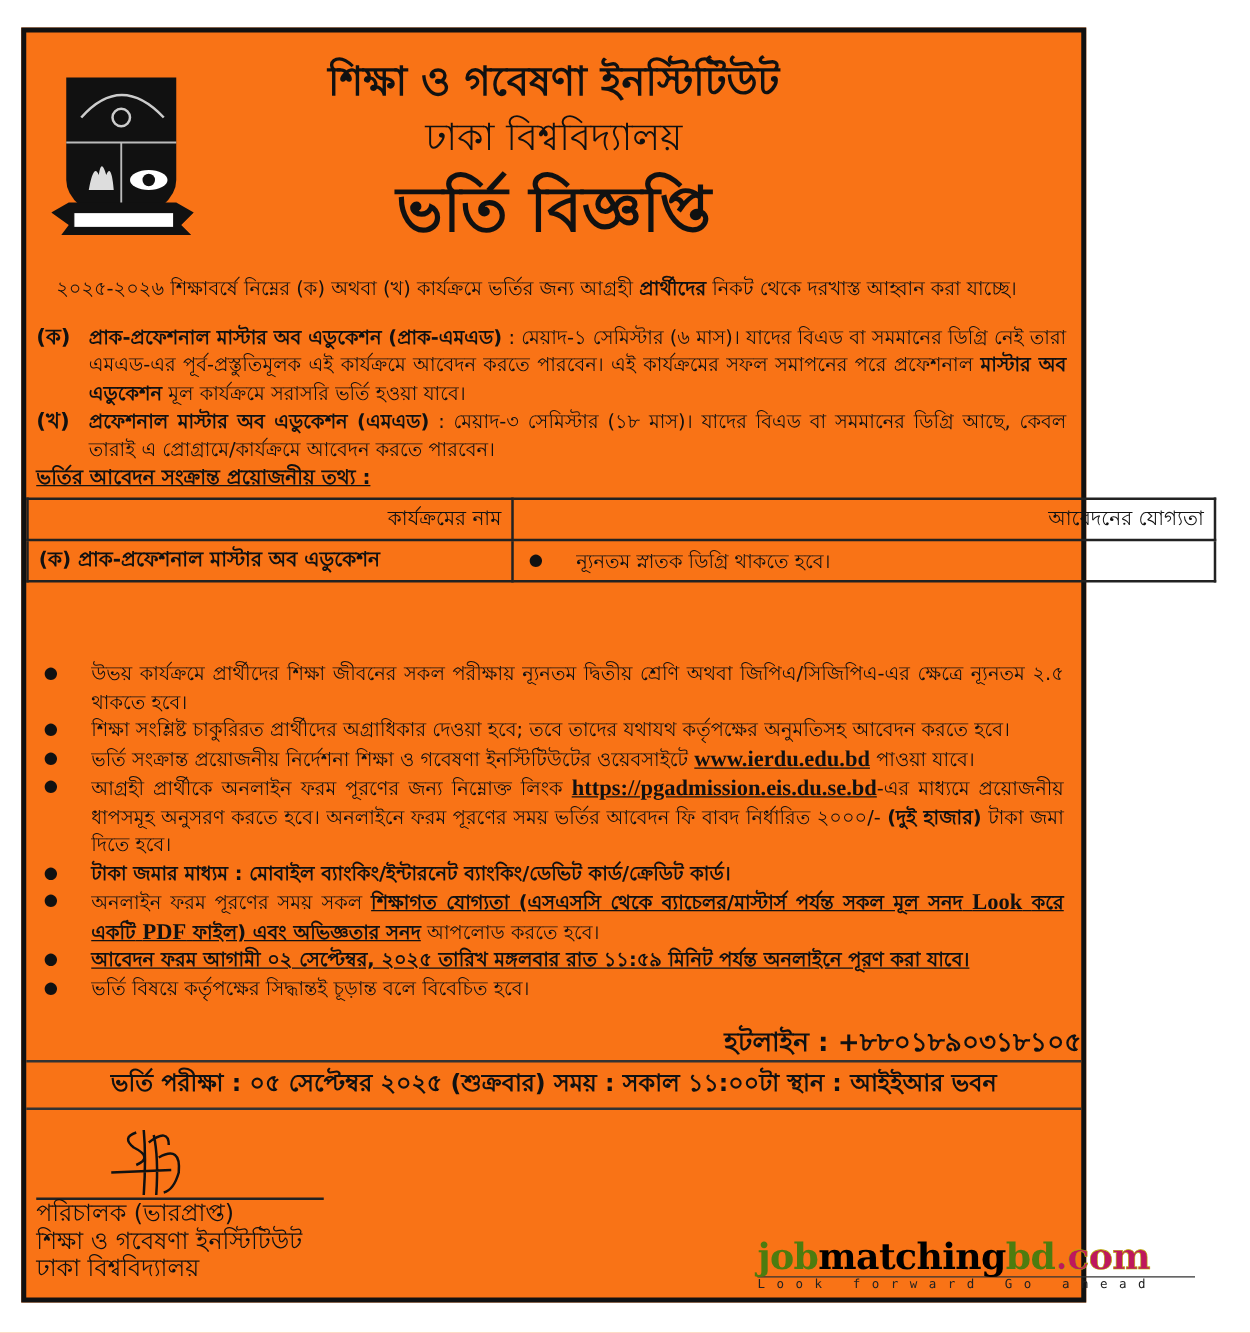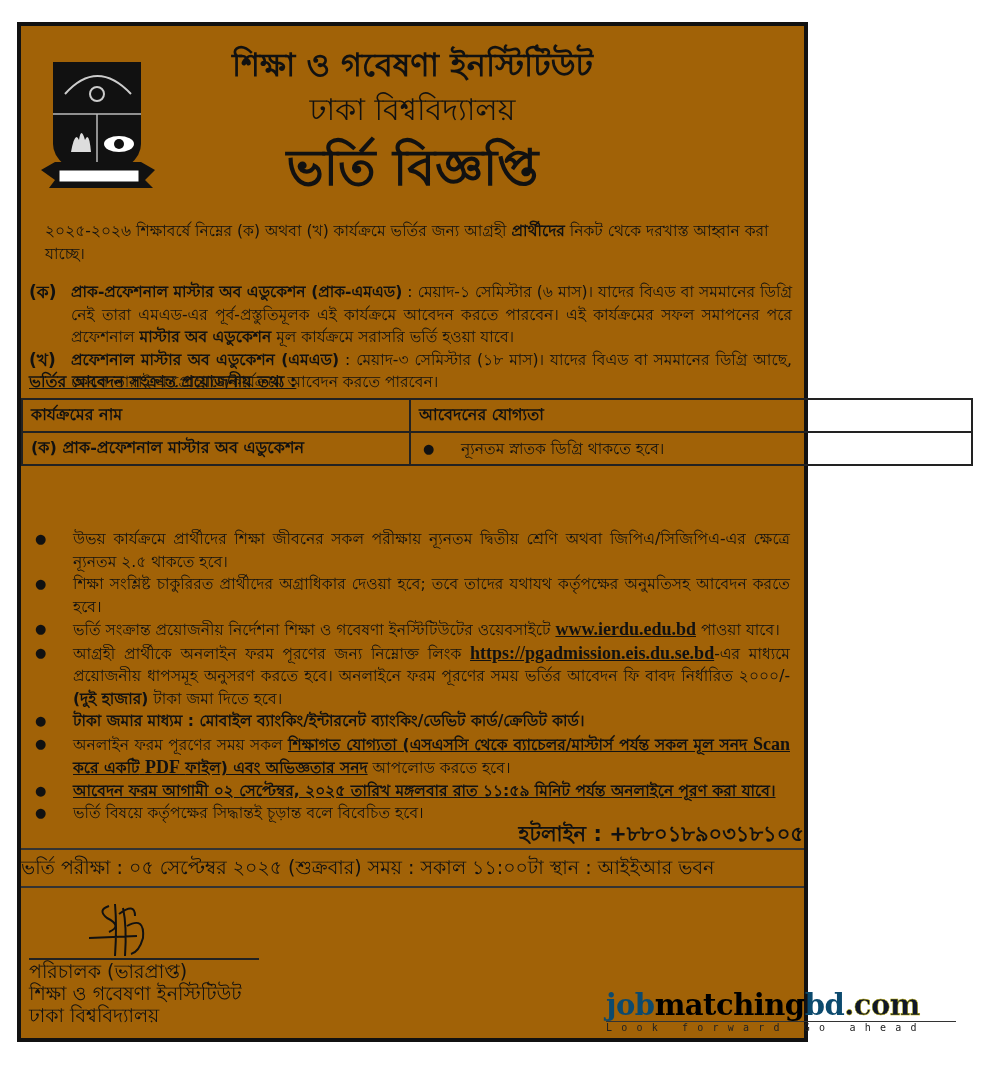--- a/index.html
+++ b/index.html
@@ -1,22 +1,22 @@
 <!DOCTYPE html>
 <html><head>
 <meta charset="utf-8">
 <style>
   html, body { margin: 0; padding: 0; background: #ffffff; }
   body {
     width: 1000px; height: 1066px; position: relative; overflow: hidden;
     font-family: "DejaVu Sans", "Liberation Sans", sans-serif; color: #111;
   }
   .frame {
-    position: absolute; left: 17px; top: 22px; width: 791px; height: 1020px;
-    border: 4px solid #111; box-sizing: border-box; background: #a16207;
+    position: absolute; left: 17px; top: 22px; width: 852px; height: 1020px;
+    border: 4px solid #111; box-sizing: border-box; background: #f97316;
   }
   .header { position: absolute; left: 0; top: 0; width: 100%; height: 175px; }
   .logo {
     position: absolute; left: 20px; top: 18px; width: 120px; height: 150px;
   }
   .h1, .h2, .h3 {
     position: absolute; left: 150px; right: 150px; text-align: center; font-weight: bold;
   }
   .h1 { top: 14px; font-size: 32px; }
   .h2 { top: 60px; font-size: 30px; font-weight: normal; }
@@ -31,55 +31,55 @@
   .section-heading {
     position: absolute; left: 8px; top: 343px; font-size: 16px; font-weight: bold;
     text-decoration: underline;
   }
 
   table.elig {
     position: absolute; left: 0; top: 372px; width: 952px; border-collapse: collapse;
     font-size: 15.5px;
   }
   table.elig th, table.elig td { border: 2px solid #222; padding: 2px 8px; vertical-align: middle; }
-  table.elig th { font-weight: bold; height: 24px; text-align: left; font-size: 16px; }
+  table.elig th { font-weight: normal; height: 24px; text-align: right; font-size: 16px; }
   table.elig td.prog { width: 370px; font-weight: bold; font-size: 16px; margin-left: 28px; }
   table.elig td ul { margin: 0; padding: 0; list-style: none; }
   table.elig td li { position: relative; padding-left: 42px; line-height: 22px; }
   table.elig td li::before { content: "●"; position: absolute; left: 4px; font-size: 13px; }
   table.elig tr.r1 td { height: 24px; }
   table.elig tr.r2 td { height: 46px; }
 
   .bullets { position: absolute; left: 8px; right: 14px; top: 502px; font-size: 15.5px; line-height: 22.5px; }
   .bullets .bl { position: relative; padding-left: 44px; text-align: justify; }
   .bullets .bl::before { content: "●"; position: absolute; left: 6px; top: 0; font-size: 13px; }
   .u { text-decoration: underline; }
   .link { font-family: "Liberation Serif", serif; font-weight: bold; font-size: 18px; text-decoration: underline; }
   .serifb { font-family: "Liberation Serif", serif; font-weight: bold; font-size: 18px; }
 
   .hotline {
     position: absolute; left: 0; right: 0; top: 792px; text-align: right;
     font-size: 21px; font-weight: bold;
   }
   .exam {
     position: absolute; left: 0; right: 0; top: 822px; height: 36px; border-top: 2px solid #333;
-    border-bottom: 2px solid #333; text-align: left; font-size: 19px; font-weight: normal; line-height: 34px;
+    border-bottom: 2px solid #333; text-align: center; font-size: 19px; font-weight: bold; line-height: 34px;
   }
   .sig { position: absolute; left: 8px; top: 870px; width: 240px; }
   .sig svg { display: block; margin-left: 50px; }
   .sig .line { border-top: 2px solid #222; width: 230px; margin-top: 0; }
   .sig .t { font-size: 19px; line-height: 22px; }
 
   .watermark {
     position: absolute; left: 606px; top: 990px; width: 360px; height: 40px;
   }
   .wm-main { font-family: "DejaVu Serif", serif; font-weight: bold; font-size: 29px; letter-spacing: -0.5px; line-height: 30px; }
-  .wm-green { color: #0c4a6e; text-align: right; }
+  .wm-green { color: #4d7c0f; text-align: right; }
   .wm-red { color: #000000; }
-  .wm-yellow { color: #0f172a; margin-top: 36px; -webkit-text-stroke: 0.5px #b8a800; }
+  .wm-yellow { color: #be185d; margin-top: 36px; -webkit-text-stroke: 0.5px #b8a800; }
   .wm-rule { border-top: 1.5px solid #333; width: 350px; margin-top: 1px; }
   .wm-tag { font-family: "DejaVu Sans Mono", monospace; font-size: 10px; letter-spacing: 9.2px; color: #222; white-space: nowrap; }
 </style>
 </head>
 <body>
 
 <div class="frame">
 
   <div class="header">
     <div class="logo">
@@ -155,21 +155,21 @@
     <div class="bl">
       <span>আগ্রহী প্রার্থীকে অনলাইন ফরম পূরণের জন্য নিম্নোক্ত লিংক</span>
       <a class="link">https://pgadmission.eis.du.se.bd</a><span>-এর মাধ্যমে প্রয়োজনীয় ধাপসমূহ অনুসরণ করতে হবে। অনলাইনে ফরম পূরণের সময় ভর্তির আবেদন ফি বাবদ নির্ধারিত ২০০০/-</span>
       <span class="b">(দুই হাজার)</span>
       <span>টাকা জমা দিতে হবে।</span>
     </div>
     <div class="bl b">টাকা জমার মাধ্যম : মোবাইল ব্যাংকিং/ইন্টারনেট ব্যাংকিং/ডেভিট কার্ড/ক্রেডিট কার্ড।</div>
     <div class="bl">
       <span>অনলাইন ফরম পূরণের সময় সকল</span>
       <span class="b u"><span>শিক্ষাগত যোগ্যতা (এসএসসি থেকে ব্যাচেলর/মাস্টার্স পর্যন্ত সকল মূল সনদ</span>
-      <span class="serifb">Scan</span>
+      <span class="serifb">Look</span>
       <span>করে একটি</span>
       <span class="serifb">PDF</span>
       <span>ফাইল) এবং অভিজ্ঞতার সনদ</span></span>
       <span>আপলোড করতে হবে।</span>
     </div>
     <div class="bl b u">আবেদন ফরম আগামী ০২ সেপ্টেম্বর, ২০২৫ তারিখ মঙ্গলবার রাত ১১:৫৯ মিনিট পর্যন্ত অনলাইনে পূরণ করা যাবে।</div>
     <div class="bl">ভর্তি বিষয়ে কর্তৃপক্ষের সিদ্ধান্তই চূড়ান্ত বলে বিবেচিত হবে।</div>
   </div>
 
   <div class="hotline">হটলাইন : +৮৮০১৮৯০৩১৮১০৫</div>

